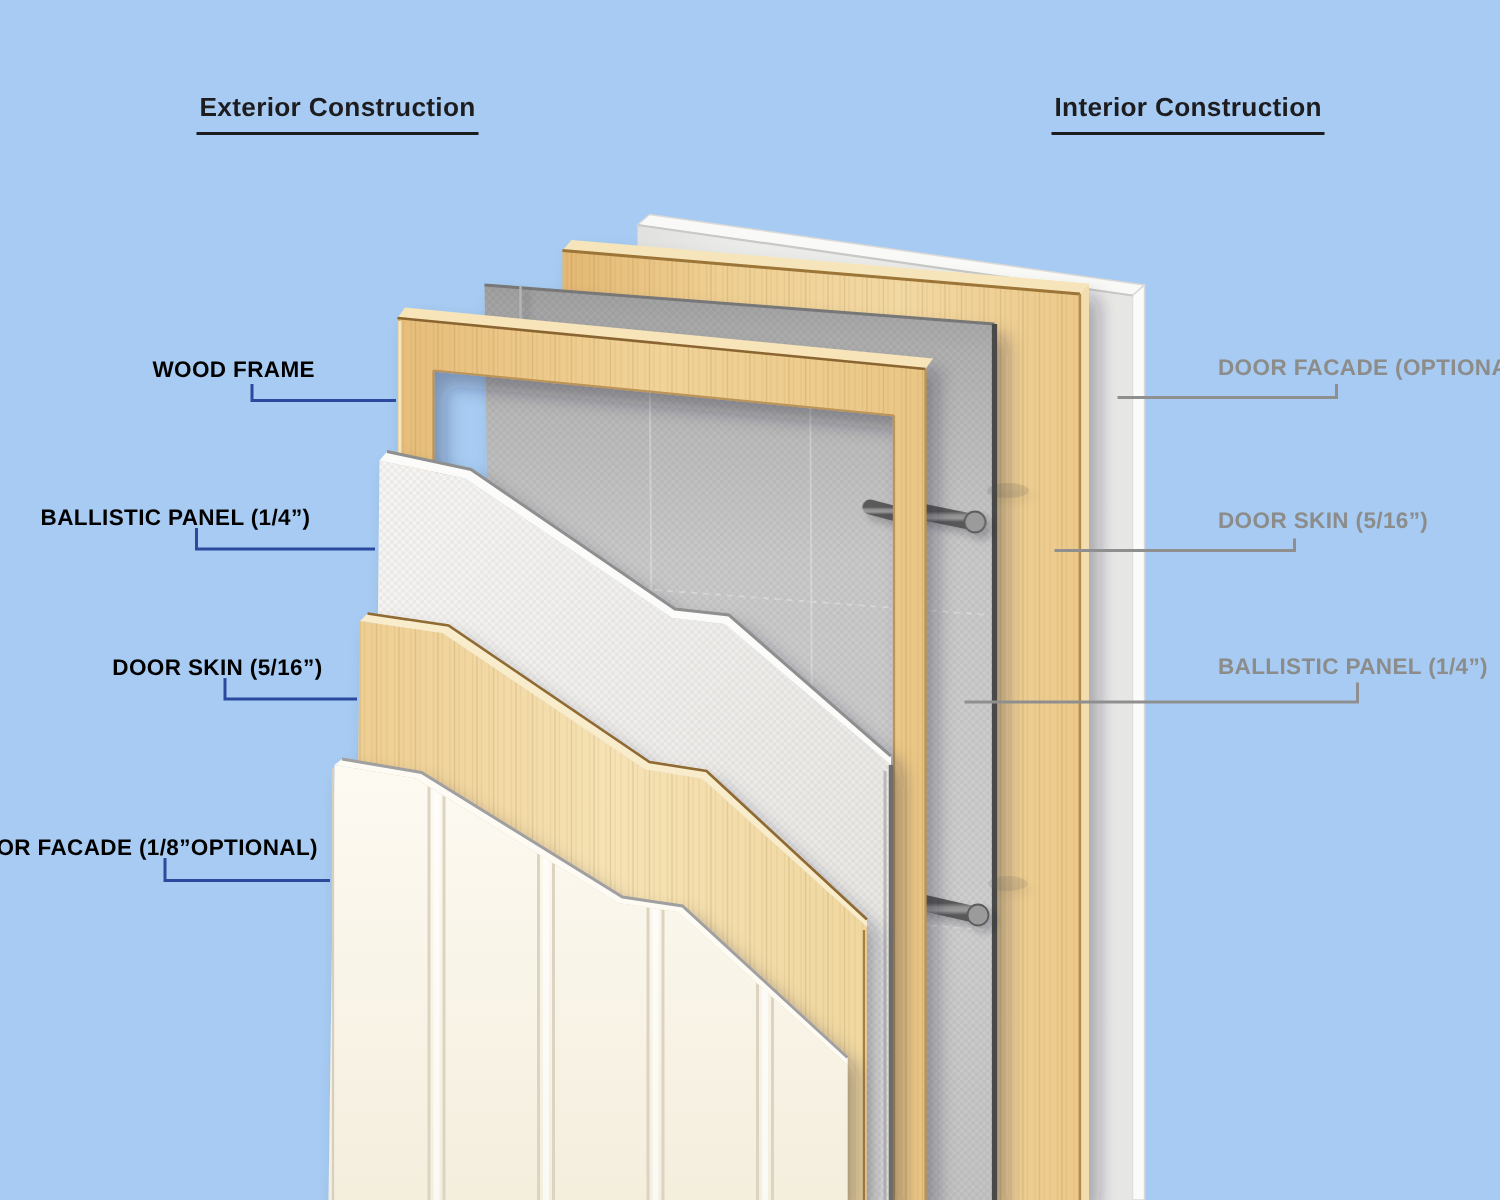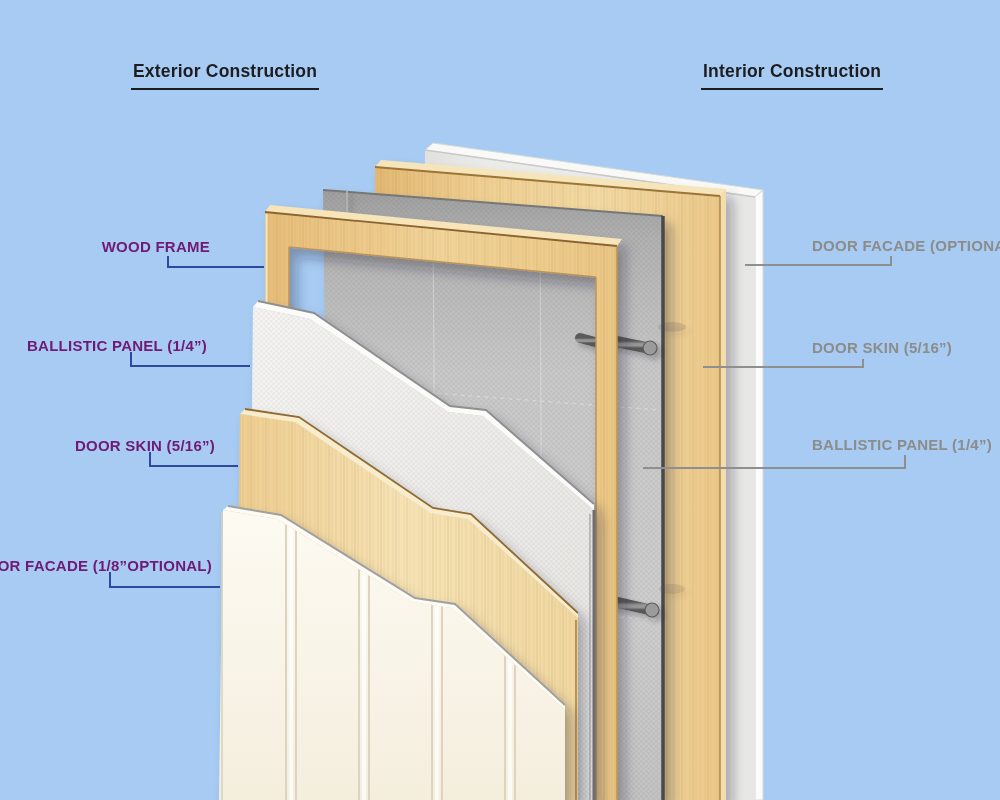--- a/index.html
+++ b/index.html
@@ -2,21 +2,21 @@
 <html><head>
 <meta charset="utf-8">
 <style>
   html,body{margin:0;padding:0;background:#a7cbf2;}
   #stage{position:relative;width:1000px;height:800px;overflow:hidden;
          font-family:"Liberation Sans",sans-serif;background:#a7cbf2;}
   #diagram-svg{position:absolute;left:0;top:0;}
   .title{position:absolute;font-size:17.5px;font-weight:700;color:#1d1d20;
          border-bottom:2px solid #1d1d20;padding:0 2px 6px 2px;letter-spacing:.2px;}
   .callout{position:absolute;font-size:15px;font-weight:700;letter-spacing:.25px;white-space:nowrap;}
-  .callout.ext{color:#701a75;text-align:right;}
+  .callout.ext{color:#000000;text-align:right;}
   .callout.int{color:#8c8c8b;text-align:left;}
 </style>
 </head>
 <body>
 
 <div id="stage">
 
   <svg id="diagram-svg" width="1000" height="800" viewBox="0 0 1000 800">
     <defs>
       <linearGradient id="gFacadeBackFace" x1="0" y1="0" x2="1" y2="0">

